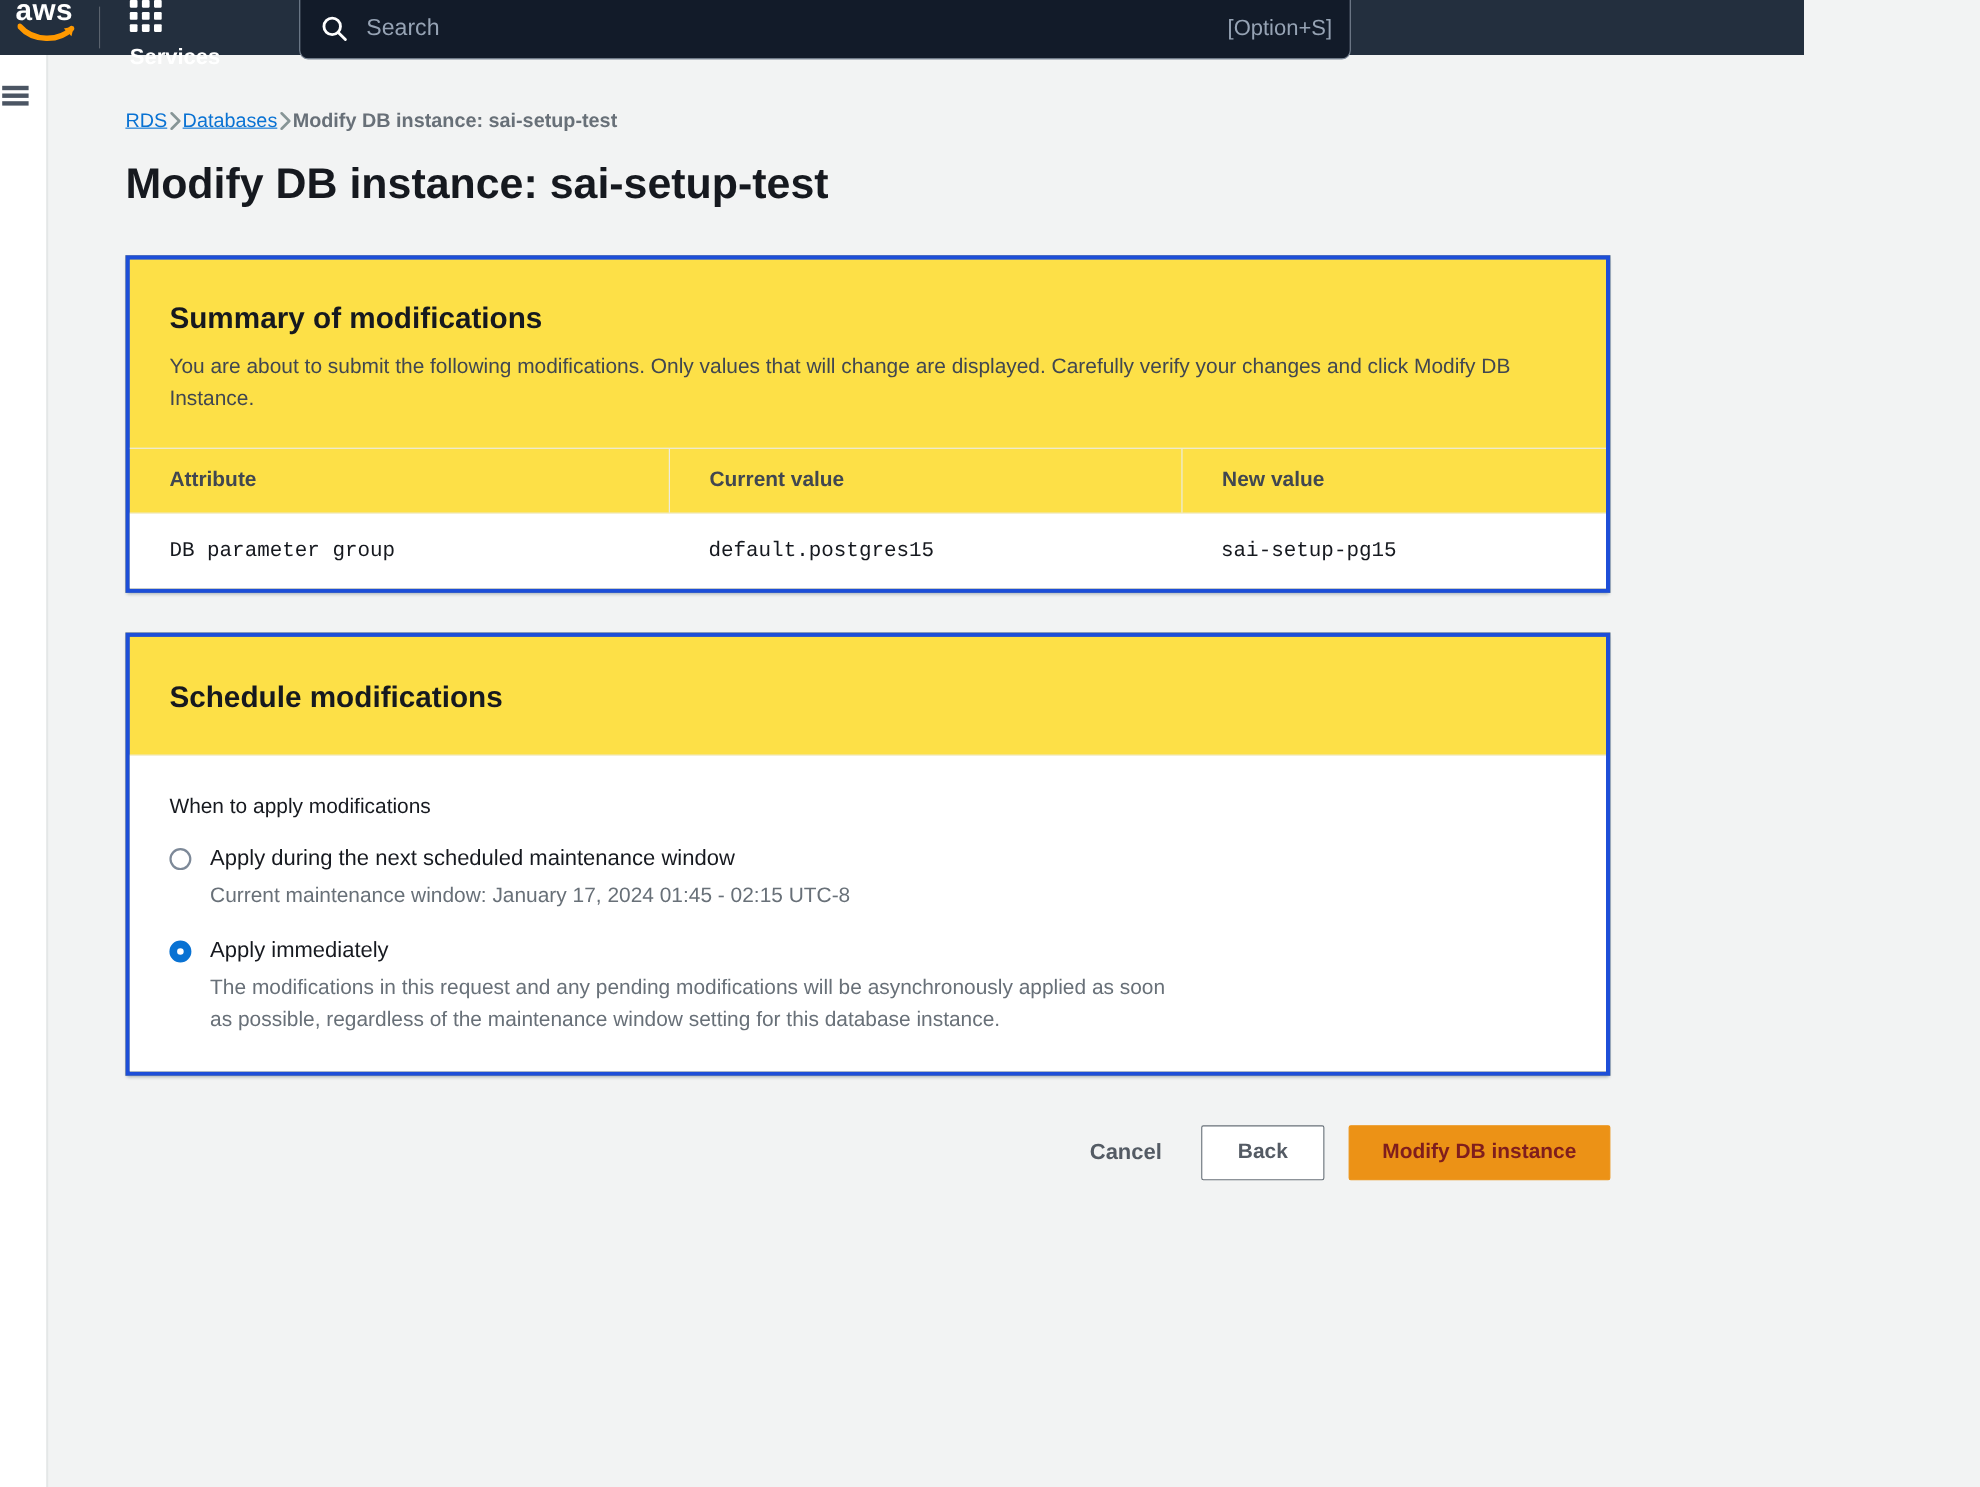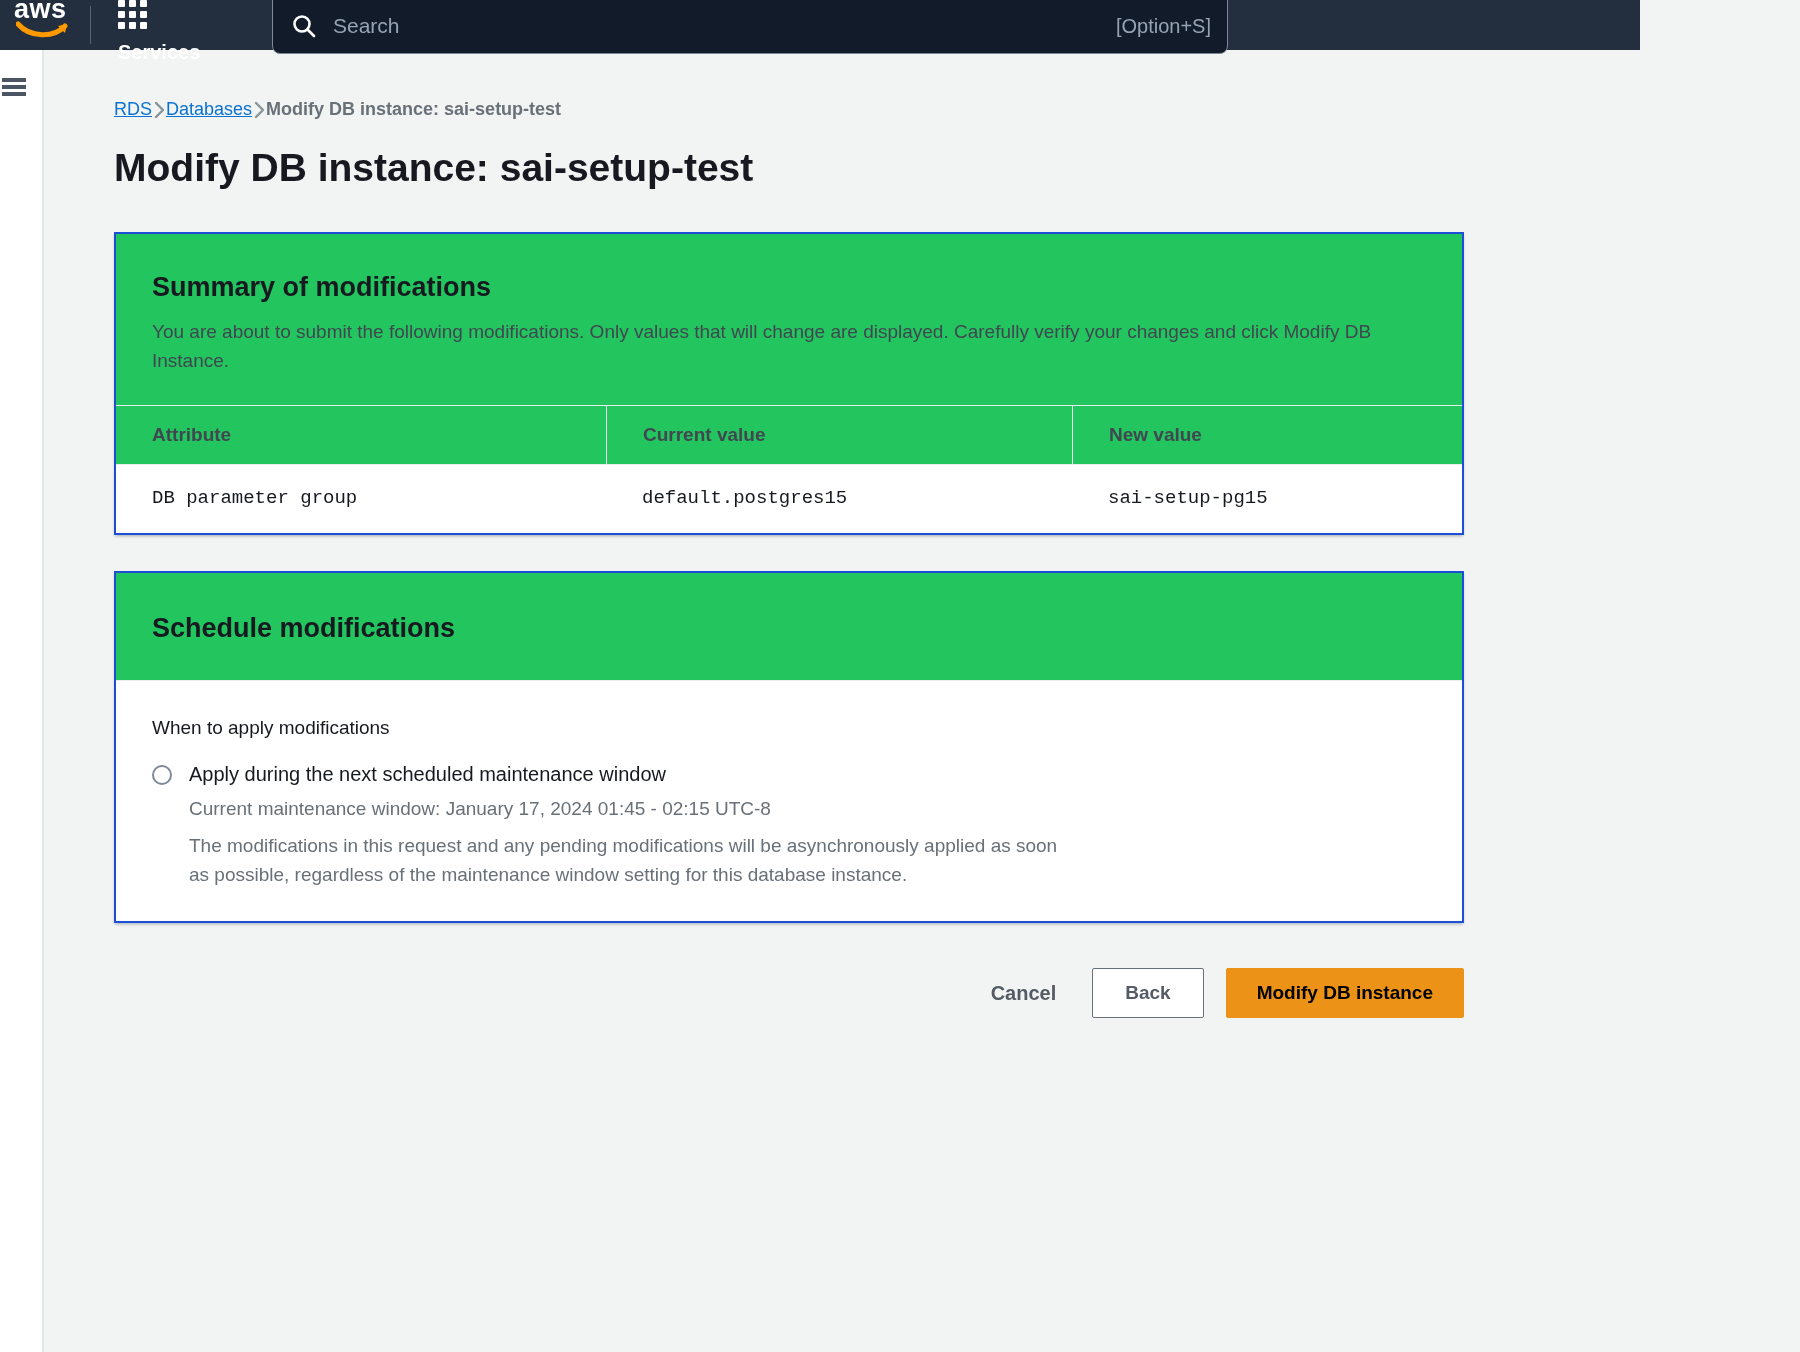--- a/index.html
+++ b/index.html
@@ -43,21 +43,21 @@
   .content { position:absolute; left:114px; top:50px; width:1350px; }
 
   .breadcrumb { margin-top:49px; display:flex; align-items:center; gap:1px; font-size:18px; }
   .crumb-link { color:#0972d3; text-decoration:underline; cursor:pointer; }
   .crumb-current { color:#687078; font-weight:700; }
   .crumb-chevron { display:flex; align-items:center; }
 
   h1.page-title { margin-top:26px; font-size:39px; font-weight:700; color:#16191f; }
 
   .card {
-    background:#22c55e; border:2px solid #1d4ed8;
+    background:#fde047; border:4px solid #1d4ed8;
     box-shadow:0 2px 3px -1px rgba(0,28,36,0.32);
   }
   .card-1 { margin-top:42px; }
   .card-2 { margin-top:36px; }
 
   .card-head { padding:38px 36px 30px 36px; }
   .card-title { font-size:27px; font-weight:700; color:#16191f; }
   .card-desc { margin-top:14px; font-size:19px; line-height:29px; color:#414750; max-width:1270px; }
 
   .tbl-header {
@@ -92,21 +92,21 @@
     background:none; border:none; font-family:inherit; font-size:20px; font-weight:700;
     color:#545b64; cursor:pointer; padding:0 14px;
   }
   .btn-secondary {
     background:#ffffff; border:1px solid #687078; border-radius:2px;
     font-family:inherit; font-size:19px; font-weight:700; color:#545b64;
     height:50px; padding:0 32px; cursor:pointer;
   }
   .btn-primary {
     background:#ec9216; border:1px solid #ec9216; border-radius:2px;
-    font-family:inherit; font-size:19px; font-weight:700; color:#000000;
+    font-family:inherit; font-size:19px; font-weight:700; color:#7f1d1d;
     height:50px; padding:0 30px; cursor:pointer;
   }
 </style>
 </head>
 <body>
 
 <div class="navbar">
   <div class="logo-wrap">
     <span class="logo-text">aws</span>
     <svg class="logo-smile" viewBox="0 0 52 22">
@@ -193,20 +193,24 @@
 
       <div>
         <div class="radio-option">
           <span class="radio"></span>
           <span class="radio-label">Apply during the next scheduled maintenance window</span>
         </div>
         <div class="radio-desc">Current maintenance window: January 17, 2024 01:45 - 02:15 UTC-8</div>
       </div>
 
       <div>
+        <div class="radio-option">
+          <span class="radio selected"></span>
+          <span class="radio-label">Apply immediately</span>
+        </div>
         <div class="radio-desc multiline">The modifications in this request and any pending modifications will be asynchronously applied as soon as possible, regardless of the maintenance window setting for this database instance.</div>
       </div>
     </div>
   </div>
 
   <div class="actions">
     <button class="btn-link">Cancel</button>
     <button class="btn-secondary">Back</button>
     <button class="btn-primary">Modify DB instance</button>
   </div>

